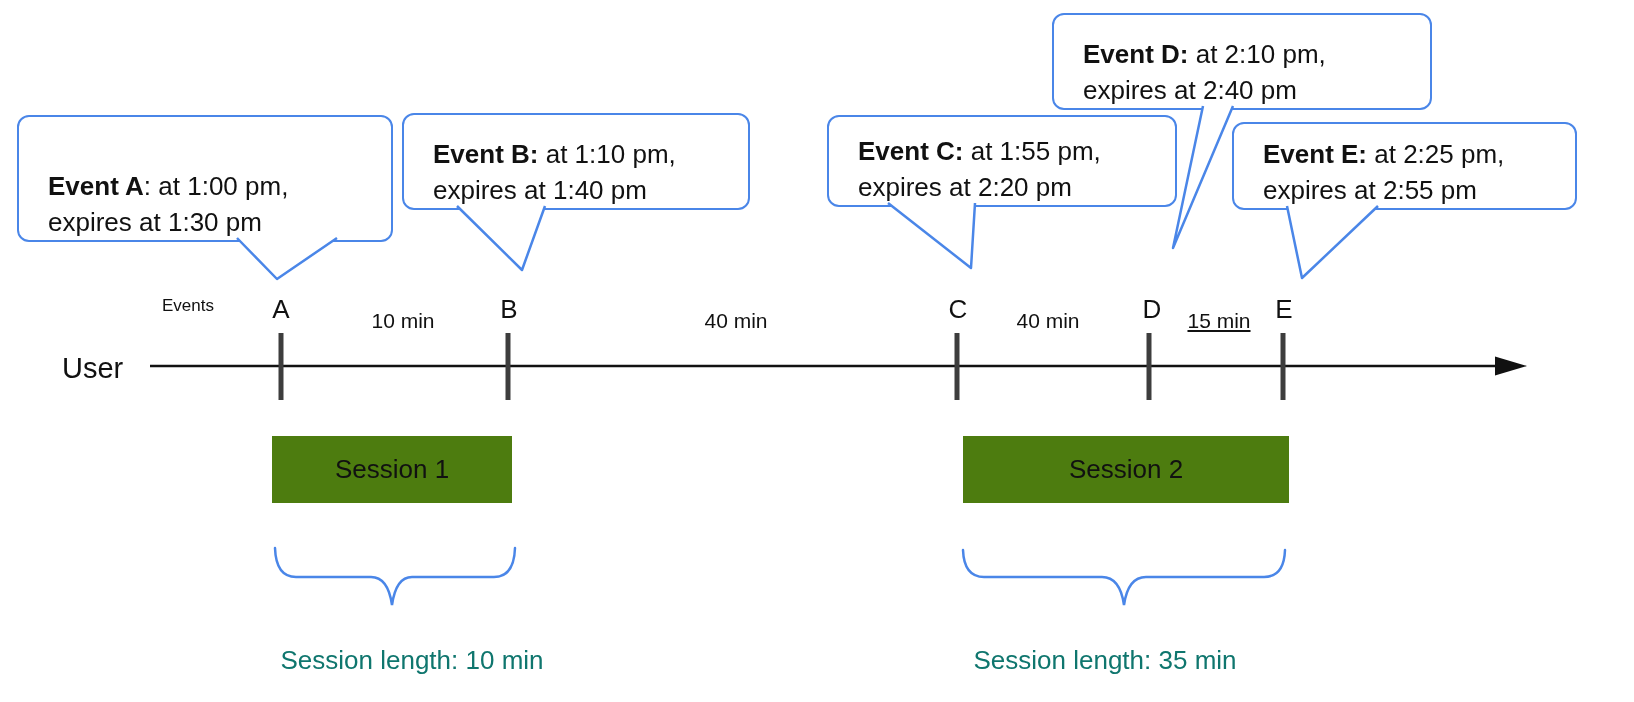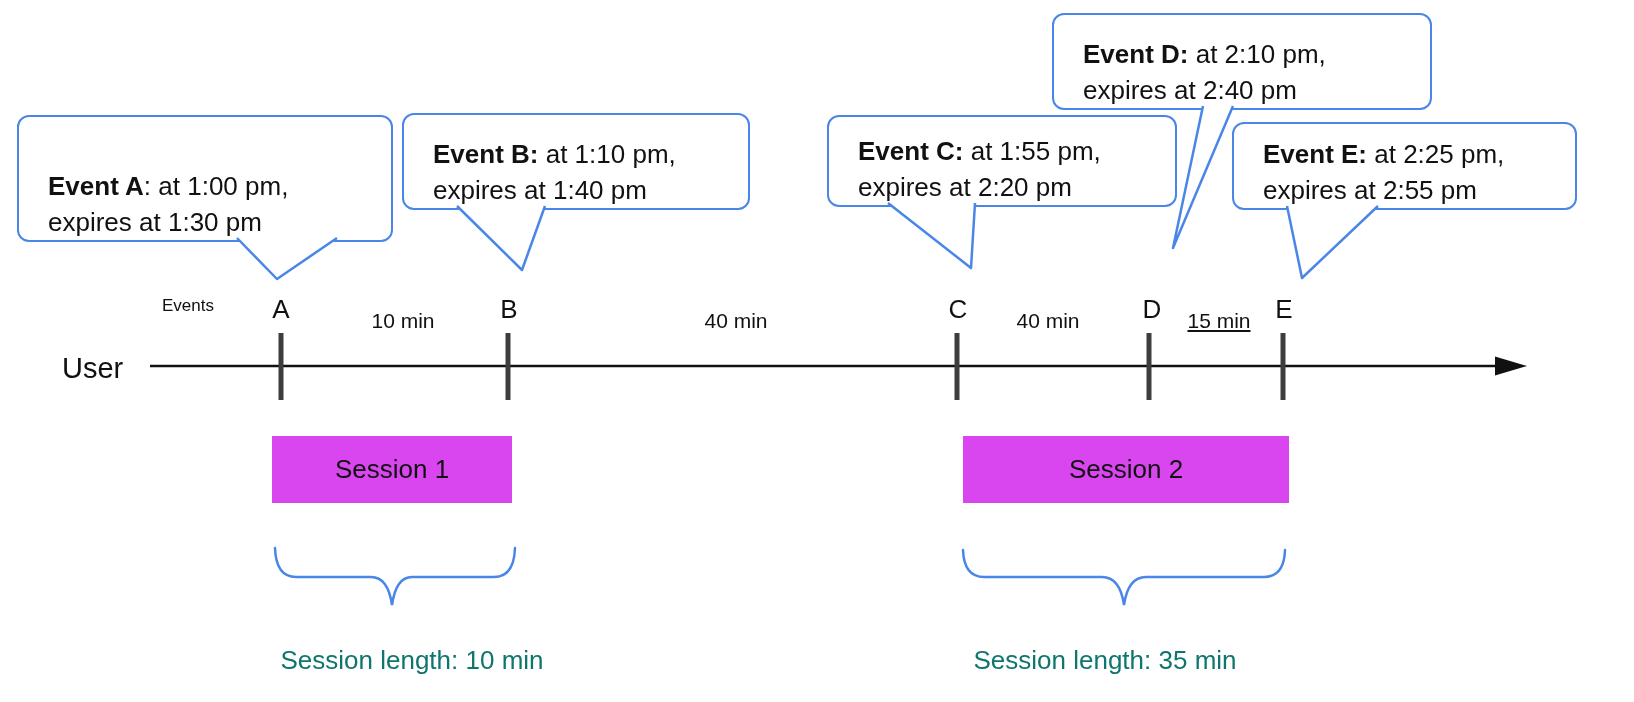--- a/index.html
+++ b/index.html
@@ -35,21 +35,21 @@
   .ctr{transform:translateX(-50%);}
 
   .tick-letter{font-size:26px;}
   .gap-label{font-size:21px;}
   .events-label{font-size:17px;}
   .user-label{font-size:29px;}
 
   .session-box{
     position:absolute;
     top:436px;height:67px;
-    background:#d946ef;
+    background:#4d7c0f;
     display:flex;align-items:center;justify-content:center;
     font-size:26px;
     z-index:2;
   }
   .session-length{font-size:26px;color:#0f766e;}
 </style>
 </head>
 <body>
 
 <div class="canvas">

